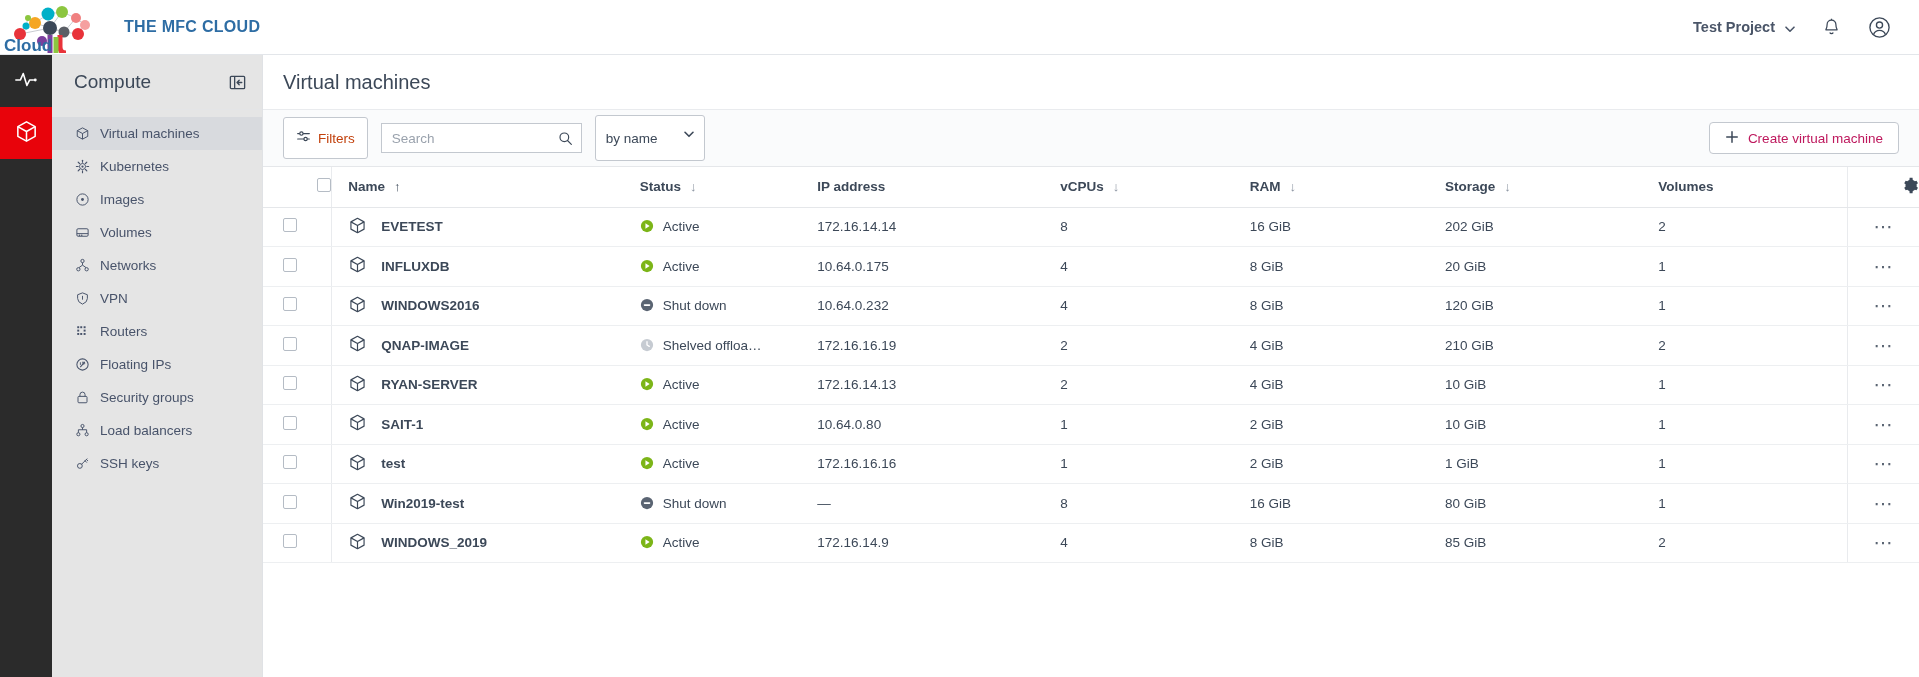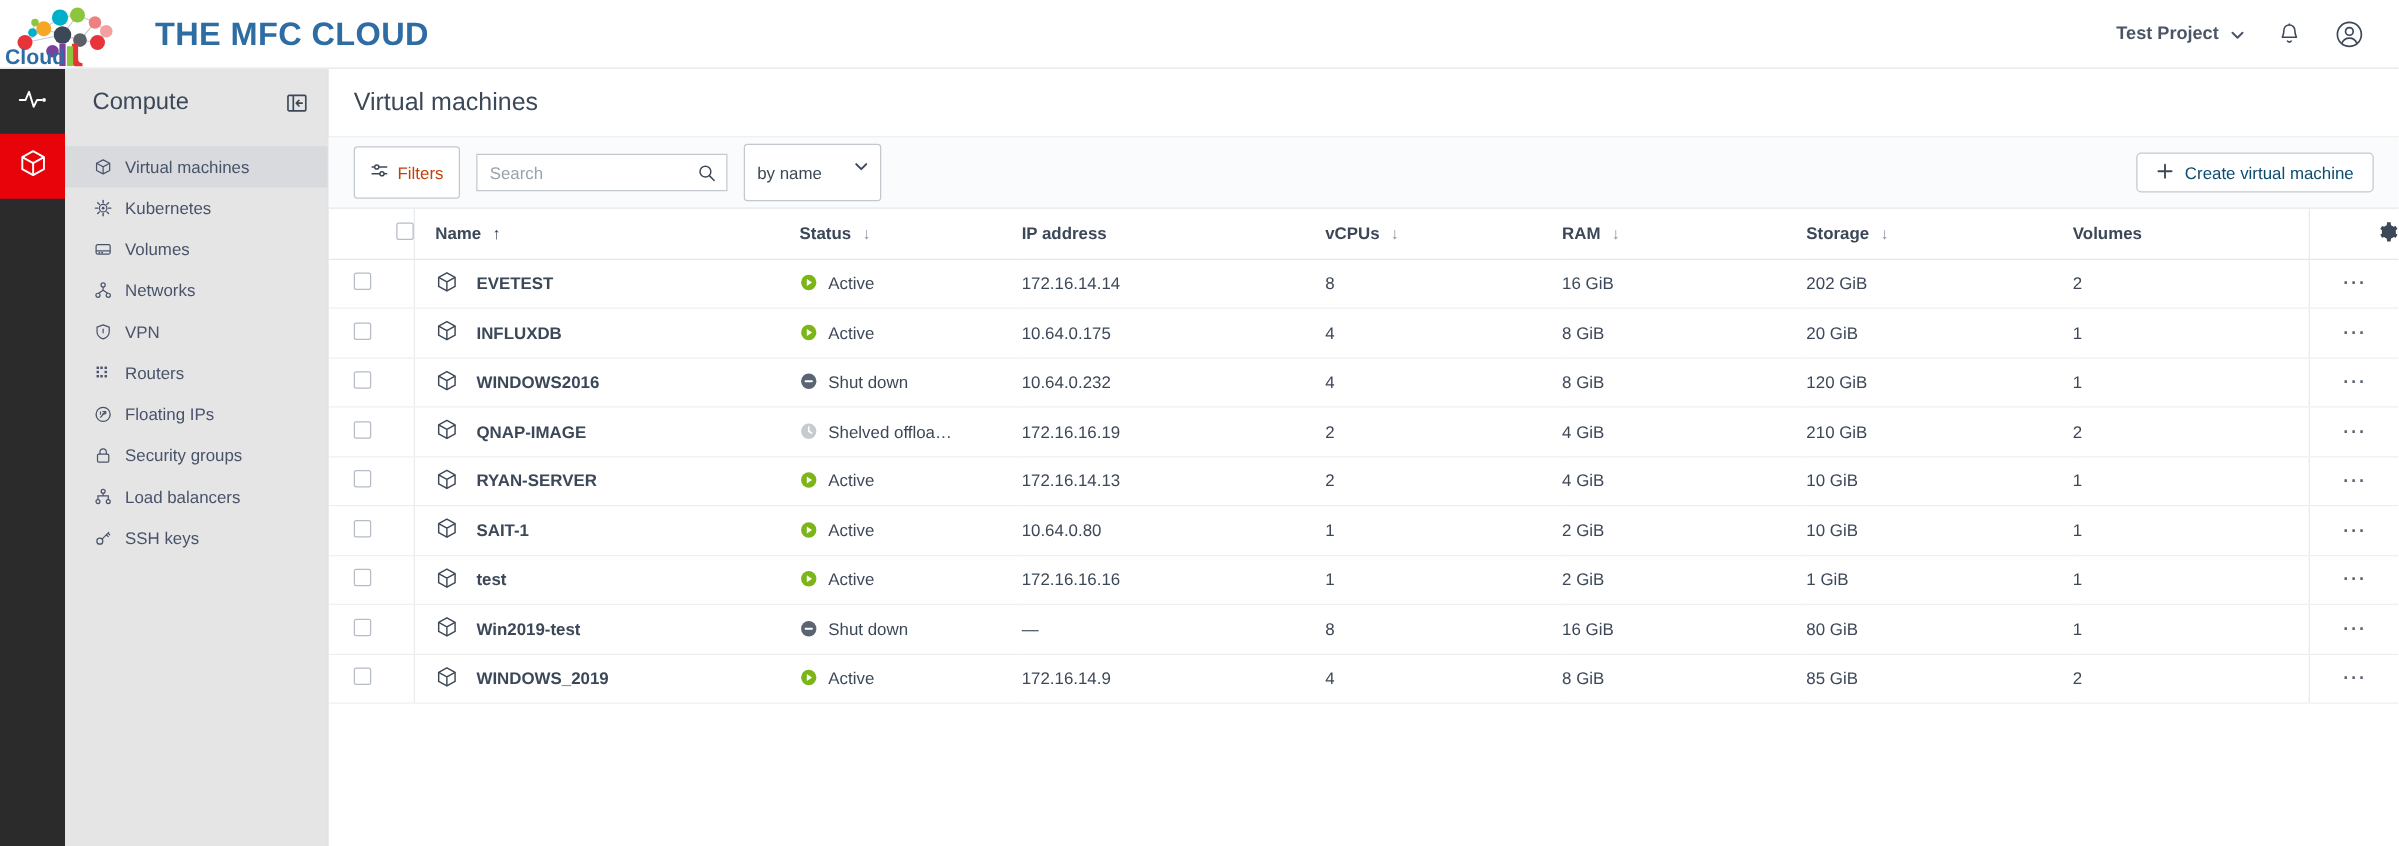--- a/index.html
+++ b/index.html
@@ -16,21 +16,21 @@
   .topbar {
     height: 55px; flex: 0 0 55px;
     background: #ffffff;
     border-bottom: 1px solid #e3e6ea;
     display: flex; align-items: center;
     position: relative;
   }
   .brand { display: flex; align-items: center; padding-left: 4px; height: 55px; }
   .logo-mark { width: 110px; height: 52px; position: relative; }
   .brand-title {
-    font-size: 26px; font-weight: bold; color: #2e6da4;
+    font-size: 16px; font-weight: bold; color: #2e6da4;
     letter-spacing: .3px; margin-left: 10px; white-space: nowrap;
   }
   .topbar-right {
     margin-left: auto; display: flex; align-items: center; gap: 26px;
     padding-right: 28px;
   }
   .project-select {
     display: flex; align-items: center; gap: 9px;
     font-size: 14.5px; color: #4a5568; font-weight: bold; cursor: pointer;
   }
@@ -103,21 +103,21 @@
   .sort-wrap {
     margin-left: 13px; height: 46px; width: 110px; position: relative;
     border: 1px solid #c3c8cf; border-radius: 3px; background: #fff;
     display: flex; align-items: center; padding: 0 10px; cursor: pointer;
   }
   .sort-label { font-size: 13.5px; color: #3c4858; }
   .sort-chev { position: absolute; right: 9px; top: 10px; }
   .btn-create {
     margin-left: auto; height: 32px; display: flex; align-items: center; gap: 9px;
     padding: 0 15px; border: 1px solid #c3c8cf; border-radius: 4px;
-    background: #fff; font-size: 13.5px; color: #0c4a6e; cursor: pointer;
+    background: #fff; font-size: 13.5px; color: #be185d; cursor: pointer;
   }
 
   
   .tbl-scroll { flex: 1 1 auto; overflow: hidden; }
   table.vm { width: 100%; border-collapse: collapse; table-layout: fixed; }
   table.vm th {
     height: 40px; font-size: 13.5px; font-weight: bold; color: #3c4858;
     text-align: right; border-bottom: 1px solid #e5e7ea; background: #fff;
     padding: 0; vertical-align: middle;
   }
@@ -273,20 +273,29 @@
                   <path d="M4.2 4.2 L6 6"></path>
                   <path d="M14 14 L15.8 15.8"></path>
                   <path d="M15.8 4.2 L14 6"></path>
                   <path d="M6 14 L4.2 15.8"></path>
                 </g>
               </svg>
           </span>
           <span>Kubernetes</span>
         </div>
 
+        <div class="nav-item">
+          <span class="nav-ico">
+            <svg width="15" height="15" viewBox="0 0 20 20">
+                <circle cx="10" cy="10" r="7.5" stroke="#48536a" stroke-width="1.3" fill="none"></circle>
+                <circle cx="10" cy="10" r="1.9" fill="#48536a"></circle>
+              </svg>
+          </span>
+          <span>Images</span>
+        </div>
 
         <div class="nav-item">
           <span class="nav-ico">
             <svg width="15" height="15" viewBox="0 0 20 20">
                 <rect x="2.5" y="5" width="15" height="10" rx="1.6" stroke="#48536a" stroke-width="1.3" fill="none"></rect>
                 <path d="M2.5 11.5 L17.5 11.5" stroke="#48536a" stroke-width="1.3"></path>
                 <circle cx="6" cy="13.5" r="1" fill="#48536a"></circle>
                 <circle cx="9" cy="13.5" r="1" fill="#48536a"></circle>
               </svg>
           </span>

